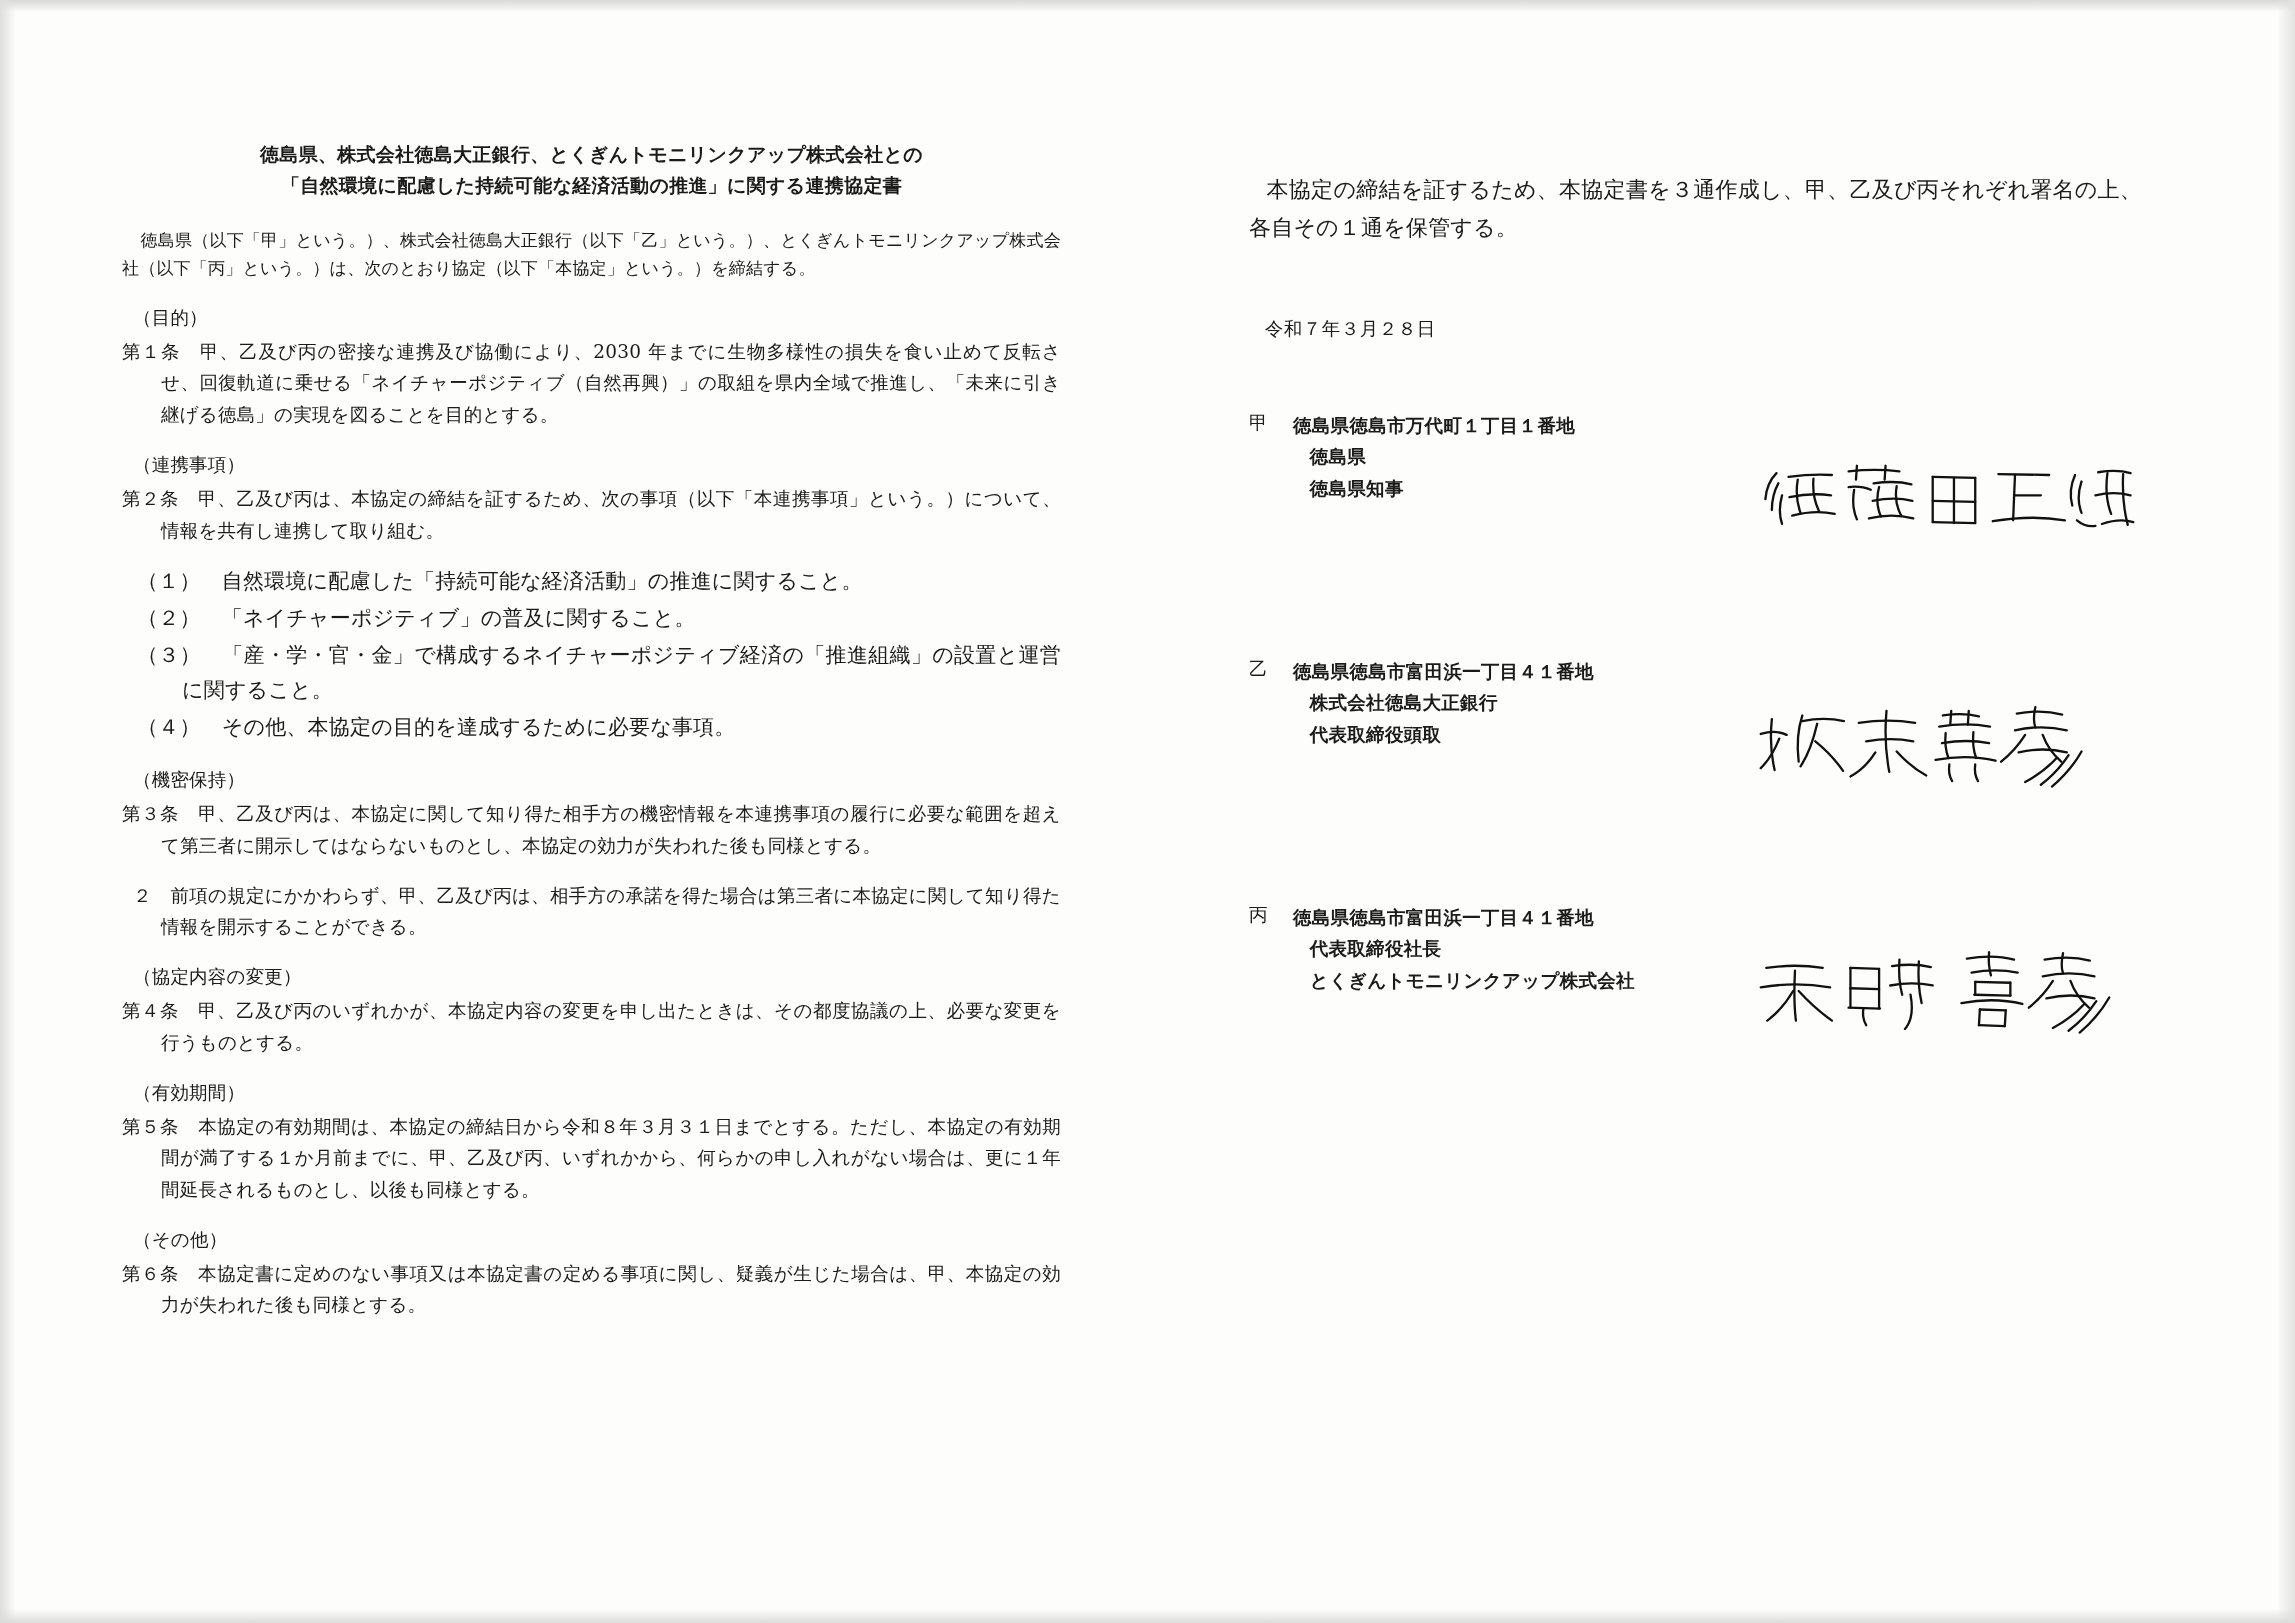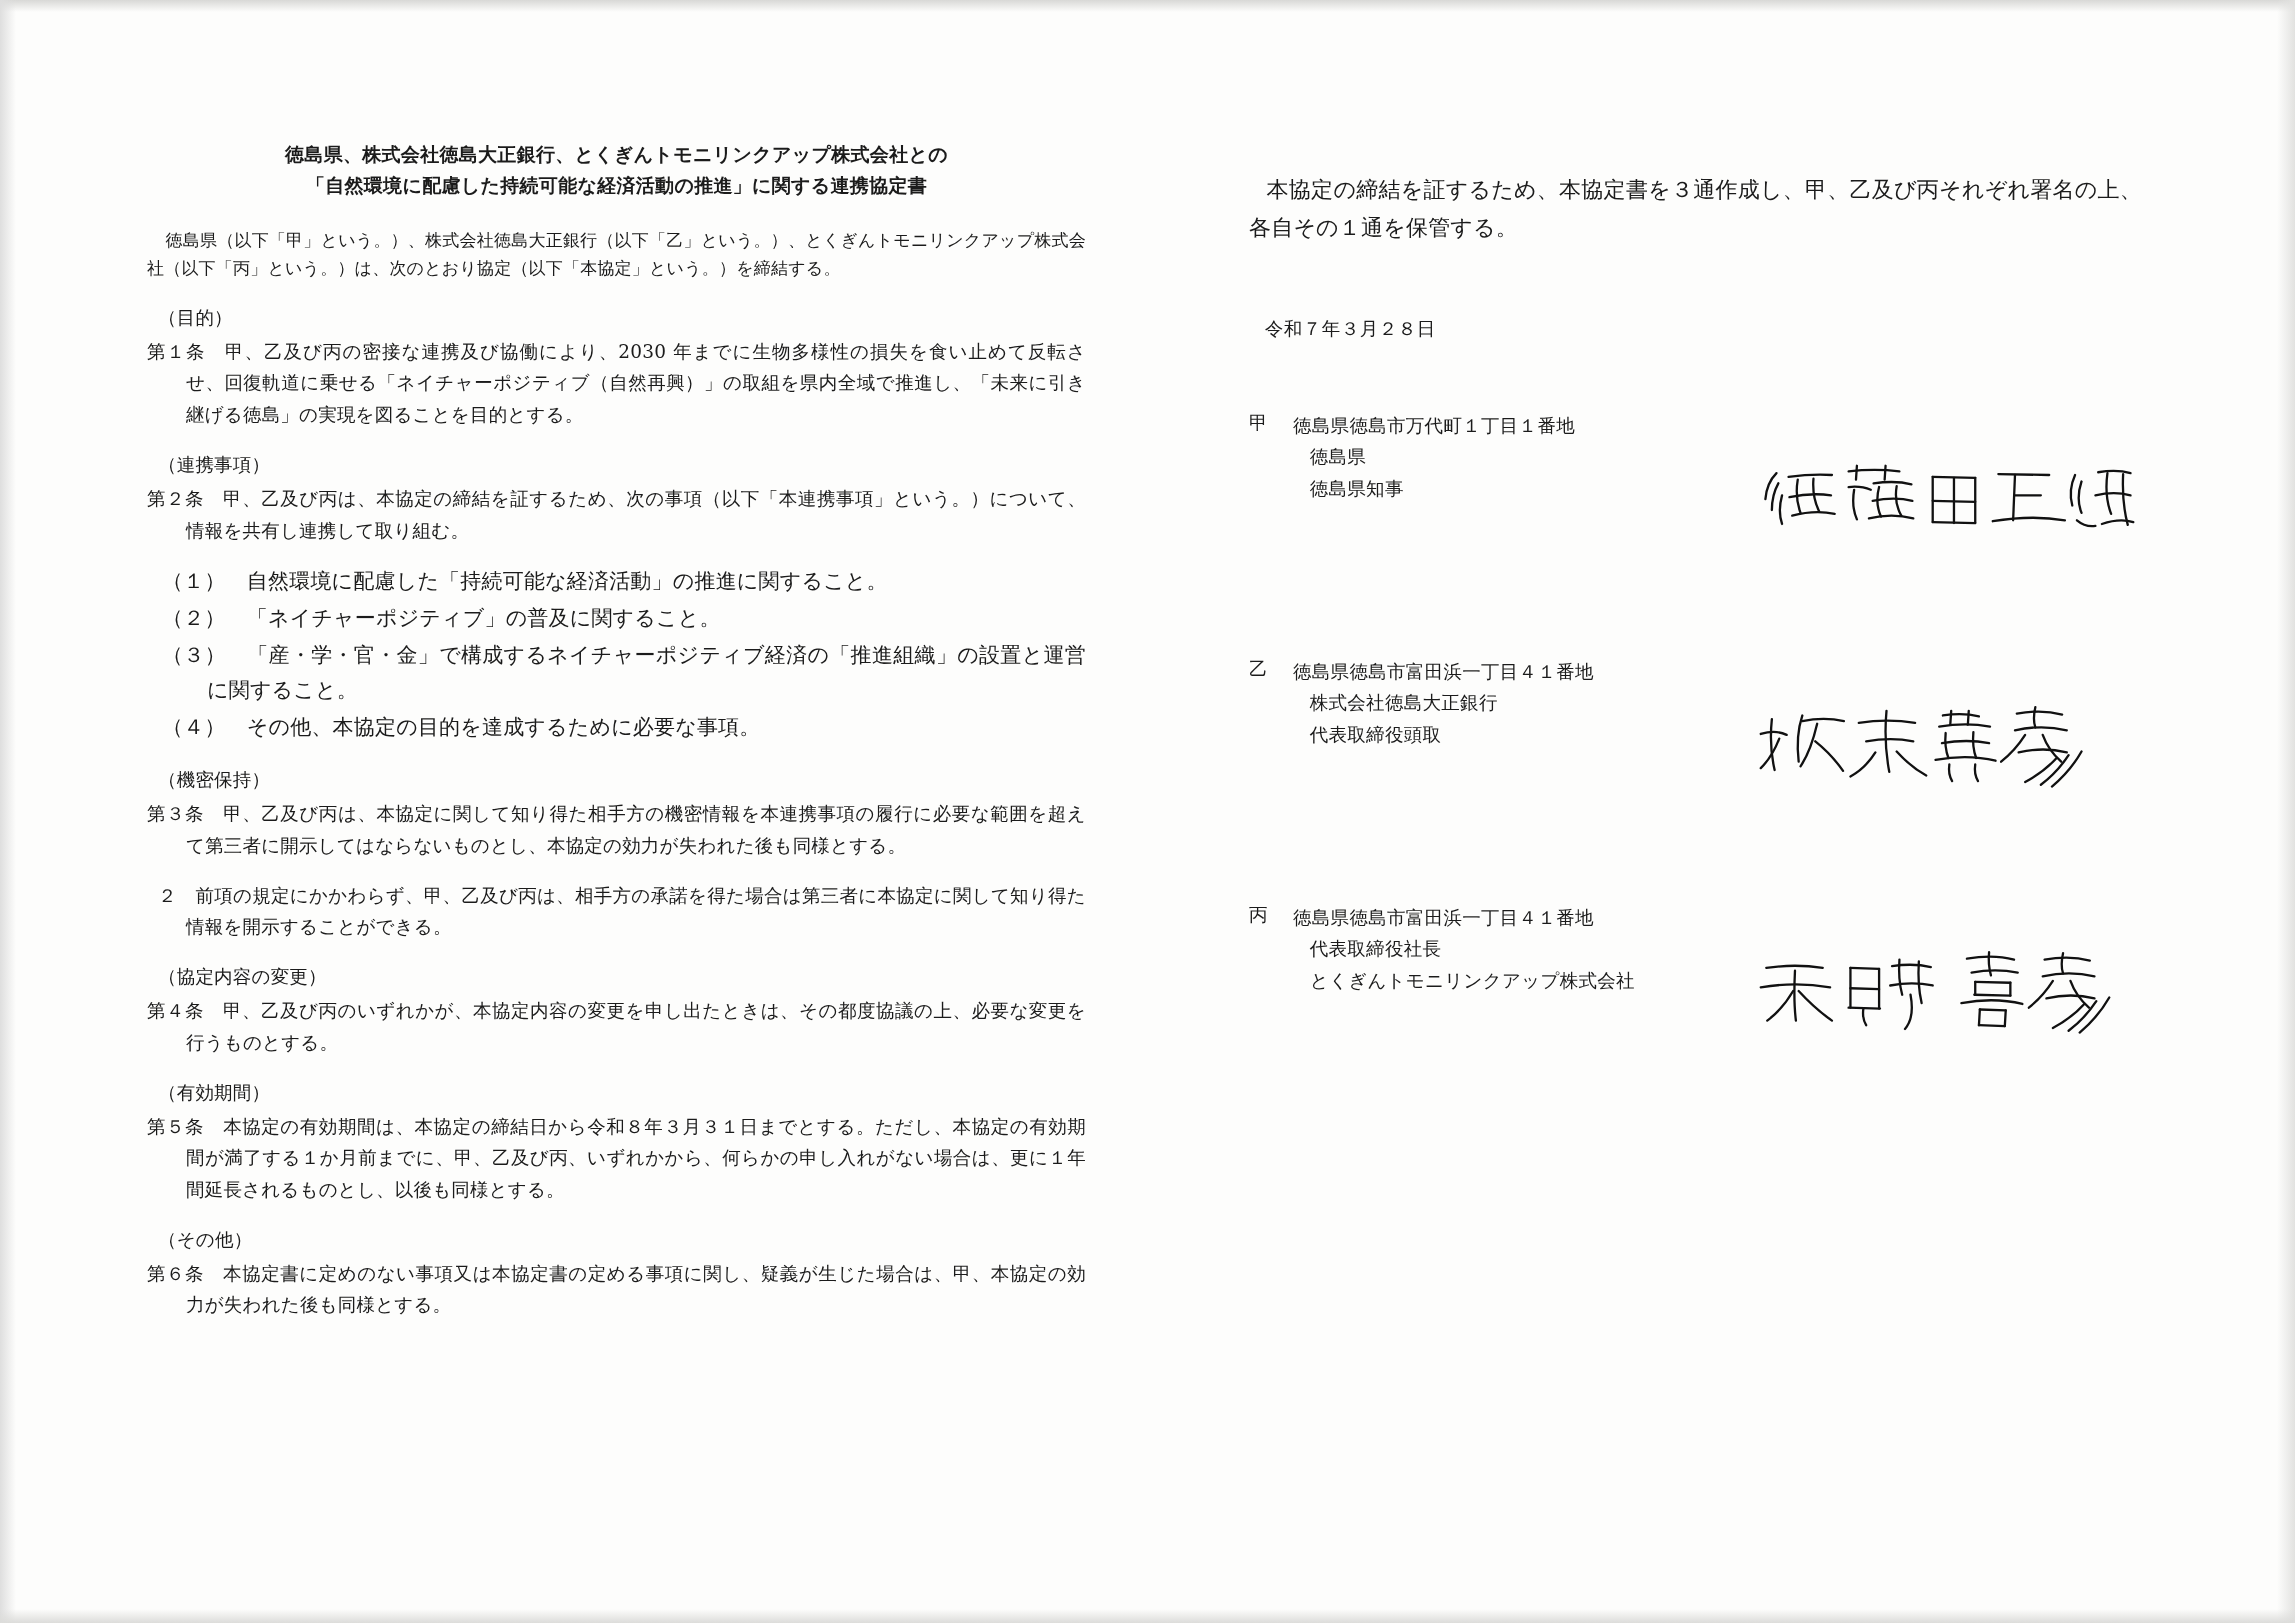--- a/index.html
+++ b/index.html
@@ -38,21 +38,21 @@
     background: linear-gradient(to top, #dcdcda, rgba(253,253,252,0));
   }
   .scan-edge-right {
     position: absolute;
     right: 0; top: 0; bottom: 0; width: 18.5px;
     background: linear-gradient(to left, #e2e2e0, rgba(253,253,252,0));
   }
 
   .col-left {
     position: absolute;
-    left: 147px;
+    left: 122px;
     top: 139px;
     width: 939px;
   }
   .col-right {
     position: absolute;
     left: 1249px;
     top: 171px;
     width: 893px;
   }
 
@@ -139,20 +139,21 @@
   }
   .party .ptag {
     position: absolute;
     left: 0;
     top: 0;
     font-size: 18.5px;
     letter-spacing: 0.5px;
   }
   .party .plines {
     padding-left: 44px;
+    font-weight: bold;
   }
   .party .pline {
     font-size: 18.5px;
     line-height: 1.72;
     letter-spacing: 0.3px;
   }
   .party .pline.sub {
     padding-left: 16.7px;
   }
   .sig {

